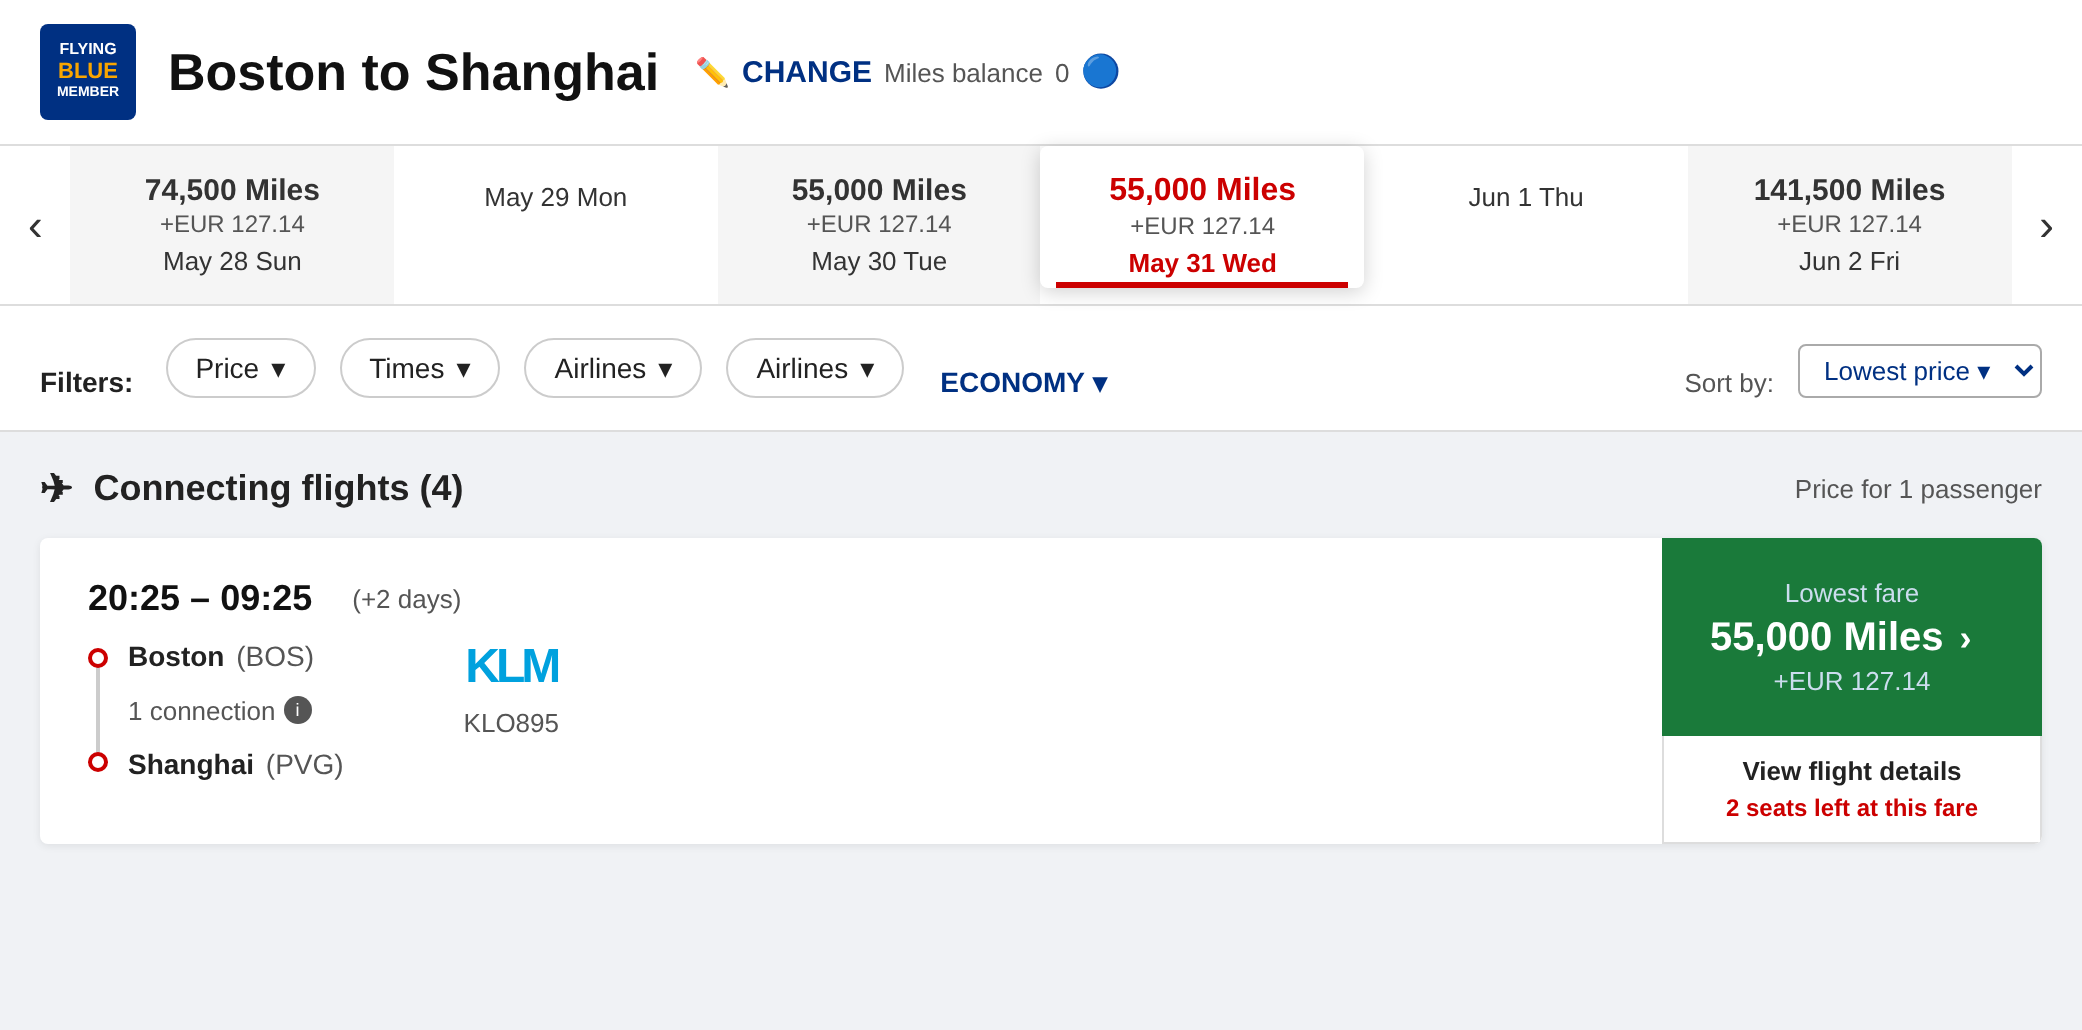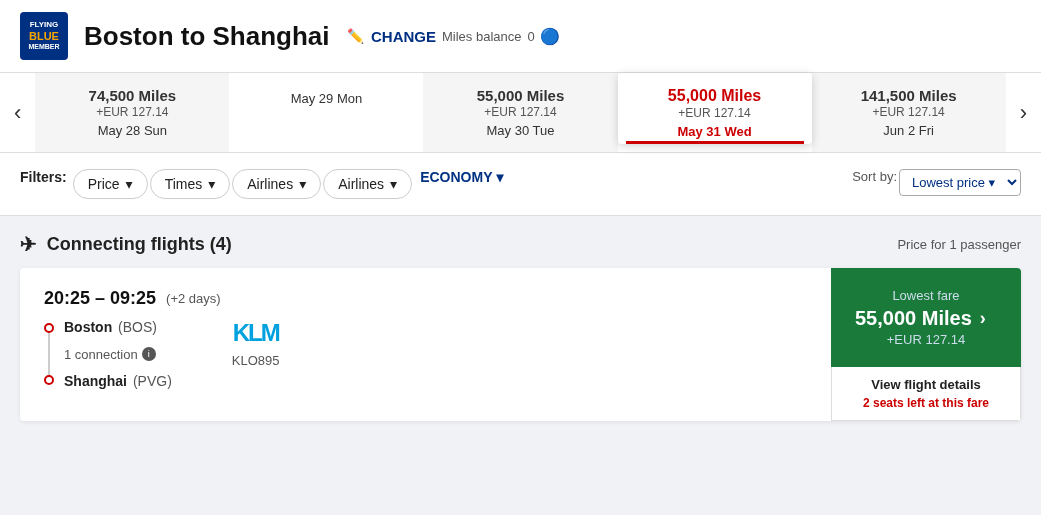--- a/index.html
+++ b/index.html
@@ -25,38 +25,38 @@
     .date-cell { flex: 1; text-align: center; padding: 14px 8px; cursor: pointer; display: flex; flex-direction: column; align-items: center; justify-content: center; border: none; background: white; }
     .date-cell.active { background: white; box-shadow: 0 2px 10px rgba(0,0,0,0.18); border-radius: 4px; z-index: 3; position: relative; border-top: none; }
     .date-cell.active .miles { color: #cc0000; font-weight: bold; }
     .date-cell .miles { font-size: 15px; font-weight: bold; color: #333; }
     .date-cell .eur { font-size: 12px; color: #555; margin-top: 1px; }
     .date-cell .date-label { font-size: 13px; color: #333; margin-top: 4px; }
     .date-cell.active .date-label { color: #cc0000; font-weight: bold; }
     .active-underline { height: 3px; background: #cc0000; width: 100%; margin-top: 2px; }
 
     
-    .filters-bar { background: white; padding: 16px 20px; display: flex; align-items: flex-start; gap: 2px; border-bottom: 1px solid #ddd; }
+    .filters-bar { background: white; padding: 16px 20px; display: flex; align-items: flex-end; gap: 12px; border-bottom: 1px solid #ddd; }
     .filter-label { font-weight: bold; font-size: 14px; color: #222; margin-right: 4px; }
     .filter-btn { border: 1px solid #ccc; border-radius: 20px; padding: 6px 14px; background: white; cursor: pointer; font-size: 14px; display: flex; align-items: center; gap: 6px; color: #222; }
     .economy-btn { border: none; background: none; color: #003082; font-weight: bold; font-size: 14px; cursor: pointer; display: flex; align-items: center; gap: 4px; margin-left: 6px; }
     .sort-label { margin-left: auto; font-size: 13px; color: #555; }
     .sort-select { border: 1px solid #aaa; border-radius: 4px; padding: 4px 8px; font-size: 13px; color: #003082; background: white; cursor: pointer; }
 
     
     .results { padding: 16px 20px; }
     .results-header { display: flex; align-items: center; justify-content: space-between; margin-bottom: 12px; }
     .connecting-title { display: flex; align-items: center; gap: 10px; font-size: 18px; font-weight: bold; color: #222; }
     .plane-icon { font-size: 20px; }
     .price-passenger { font-size: 13px; color: #555; }
 
     
     .flight-card { background: white; border-radius: 4px; display: flex; align-items: stretch; box-shadow: 0 1px 4px rgba(0,0,0,0.08); }
     .flight-info { flex: 1; padding: 20px 24px; }
-    .flight-time-row { display: flex; align-items: center; gap: 6px; margin-bottom: 10px; }
+    .flight-time-row { display: flex; align-items: center; gap: 16px; margin-bottom: 10px; }
     .flight-times { font-size: 18px; font-weight: bold; color: #111; }
     .plus-days { font-size: 13px; color: #555; margin-left: 4px; }
     .connection-info { font-size: 13px; color: #555; display: flex; align-items: center; gap: 4px; margin: 4px 0; }
     .info-icon { display: inline-block; width: 14px; height: 14px; border-radius: 50%; background: #555; color: white; font-size: 9px; text-align: center; line-height: 14px; font-style: normal; }
     .airline-section { display: flex; flex-direction: column; align-items: center; justify-content: center; padding: 0 30px; }
     .klm-logo { display: flex; flex-direction: column; align-items: center; }
     .klm-text { font-size: 13px; color: #555; margin-top: 6px; }
     .trip-duration { display: flex; flex-direction: column; justify-content: center; padding: 0 10px; }
     .trip-duration-label { font-size: 13px; color: #555; margin-bottom: 6px; }
     .duration-time { display: flex; align-items: center; gap: 6px; font-size: 15px; font-weight: bold; color: #111; }
@@ -117,20 +117,23 @@
       <span class="date-label">May 30 Tue</span>
     </div>
 
     <div class="date-cell active" style="padding-bottom:0;">
       <span class="miles" style="font-size:16px;">55,000 Miles</span>
       <span class="eur">+EUR 127.14</span>
       <span class="date-label">May 31 Wed</span>
       <div class="active-underline"></div>
     </div>
 
+    <div class="date-cell">
+      <span class="date-label">Jun 1 Thu</span>
+    </div>
 
     <div class="date-cell" style="background:#f5f5f5;">
       <span class="miles">141,500 Miles</span>
       <span class="eur">+EUR 127.14</span>
       <span class="date-label">Jun 2 Fri</span>
     </div>
 
   </div>
   <button class="date-nav">›</button>
 </div>

